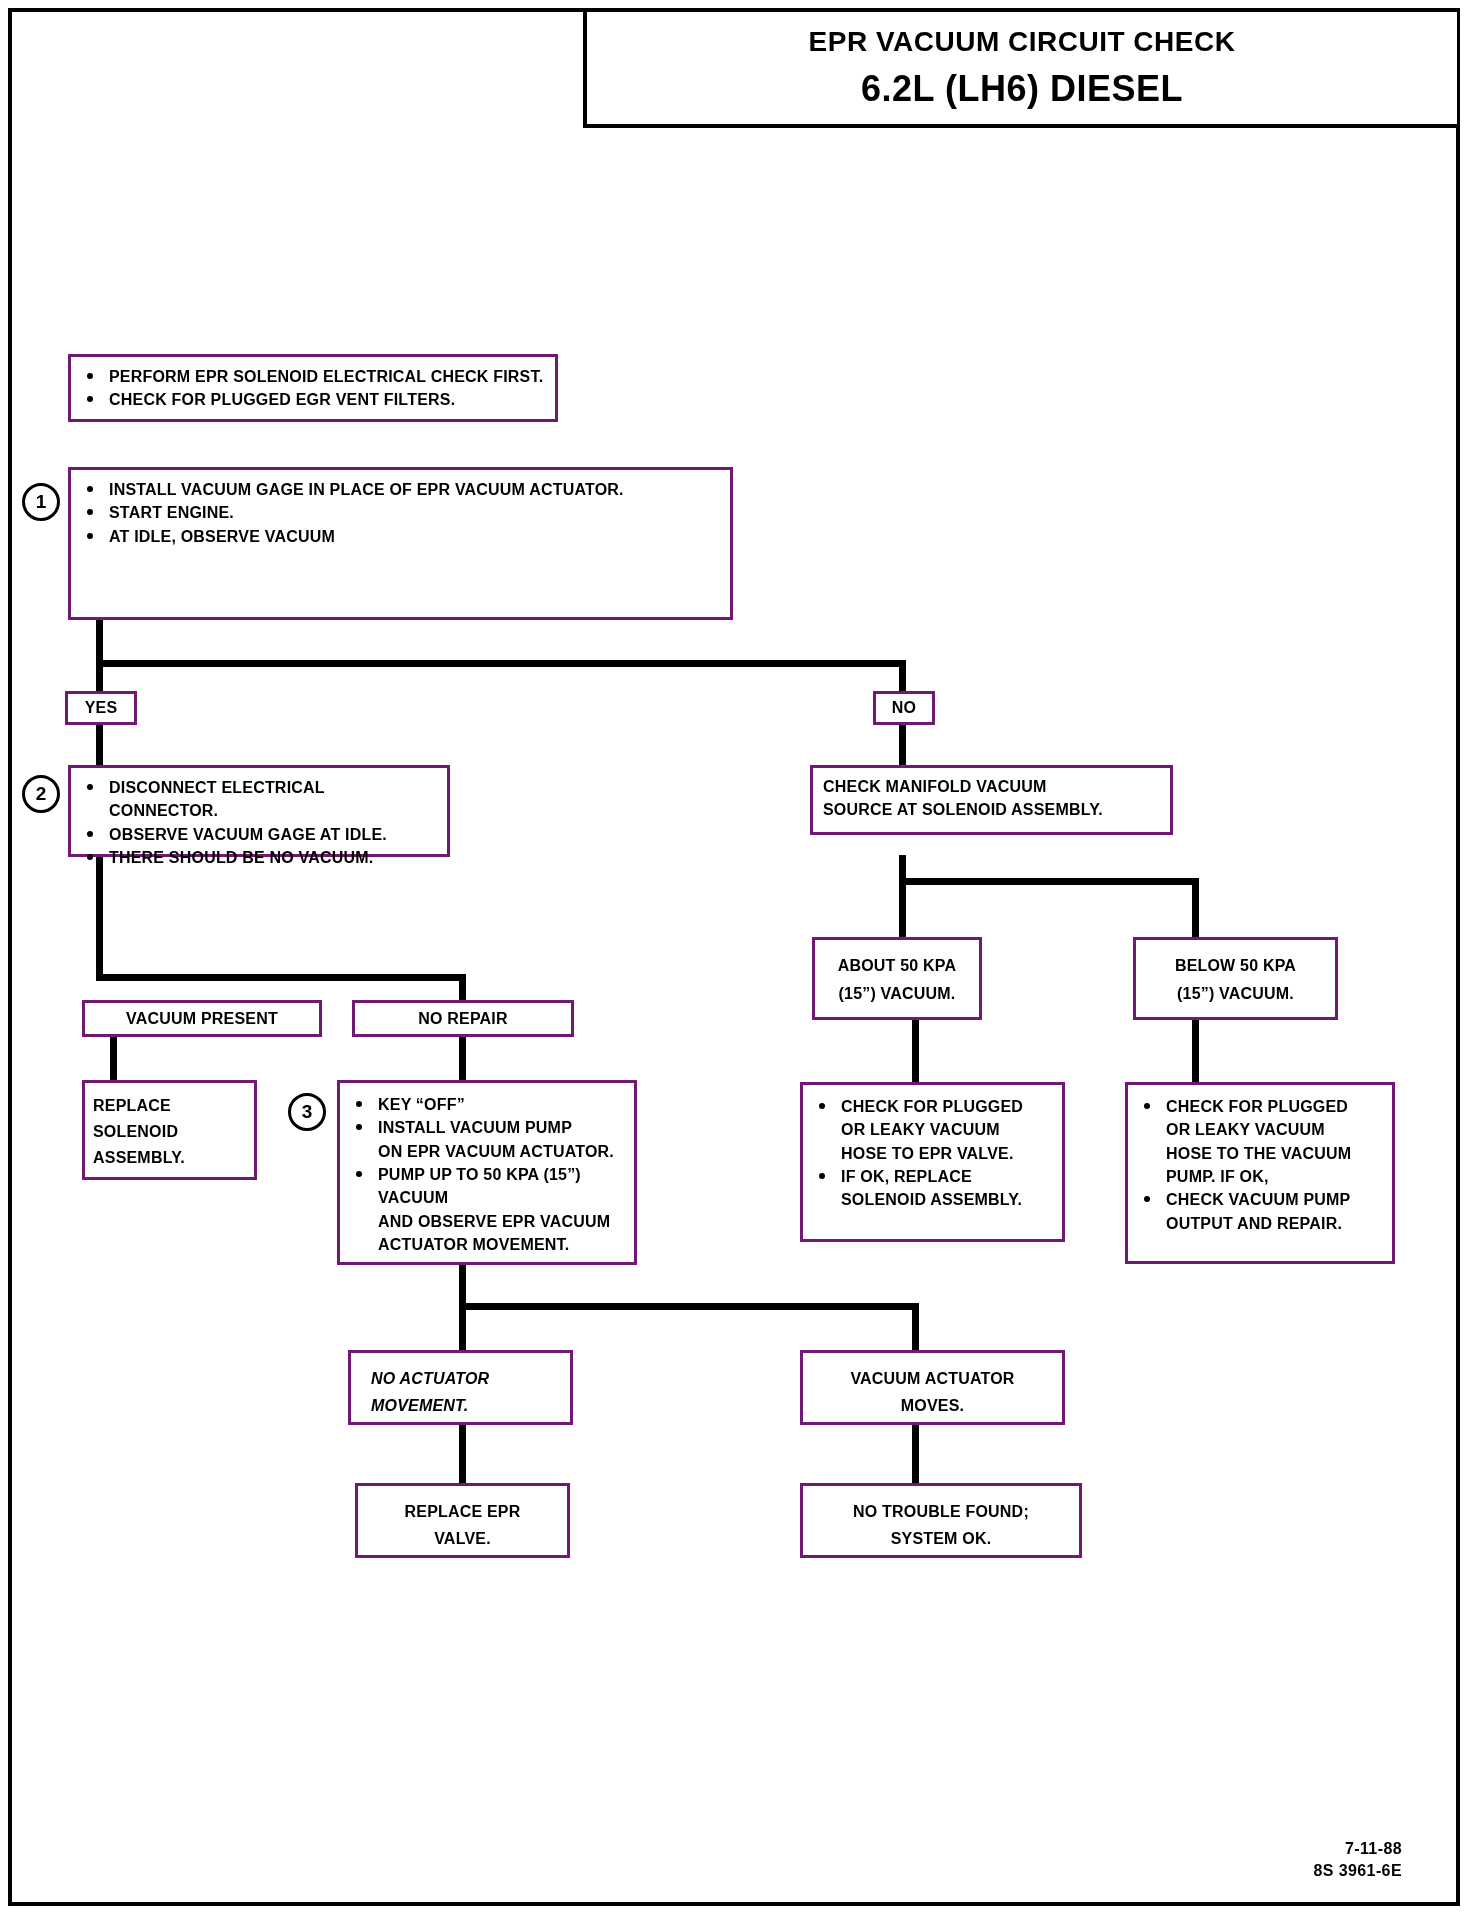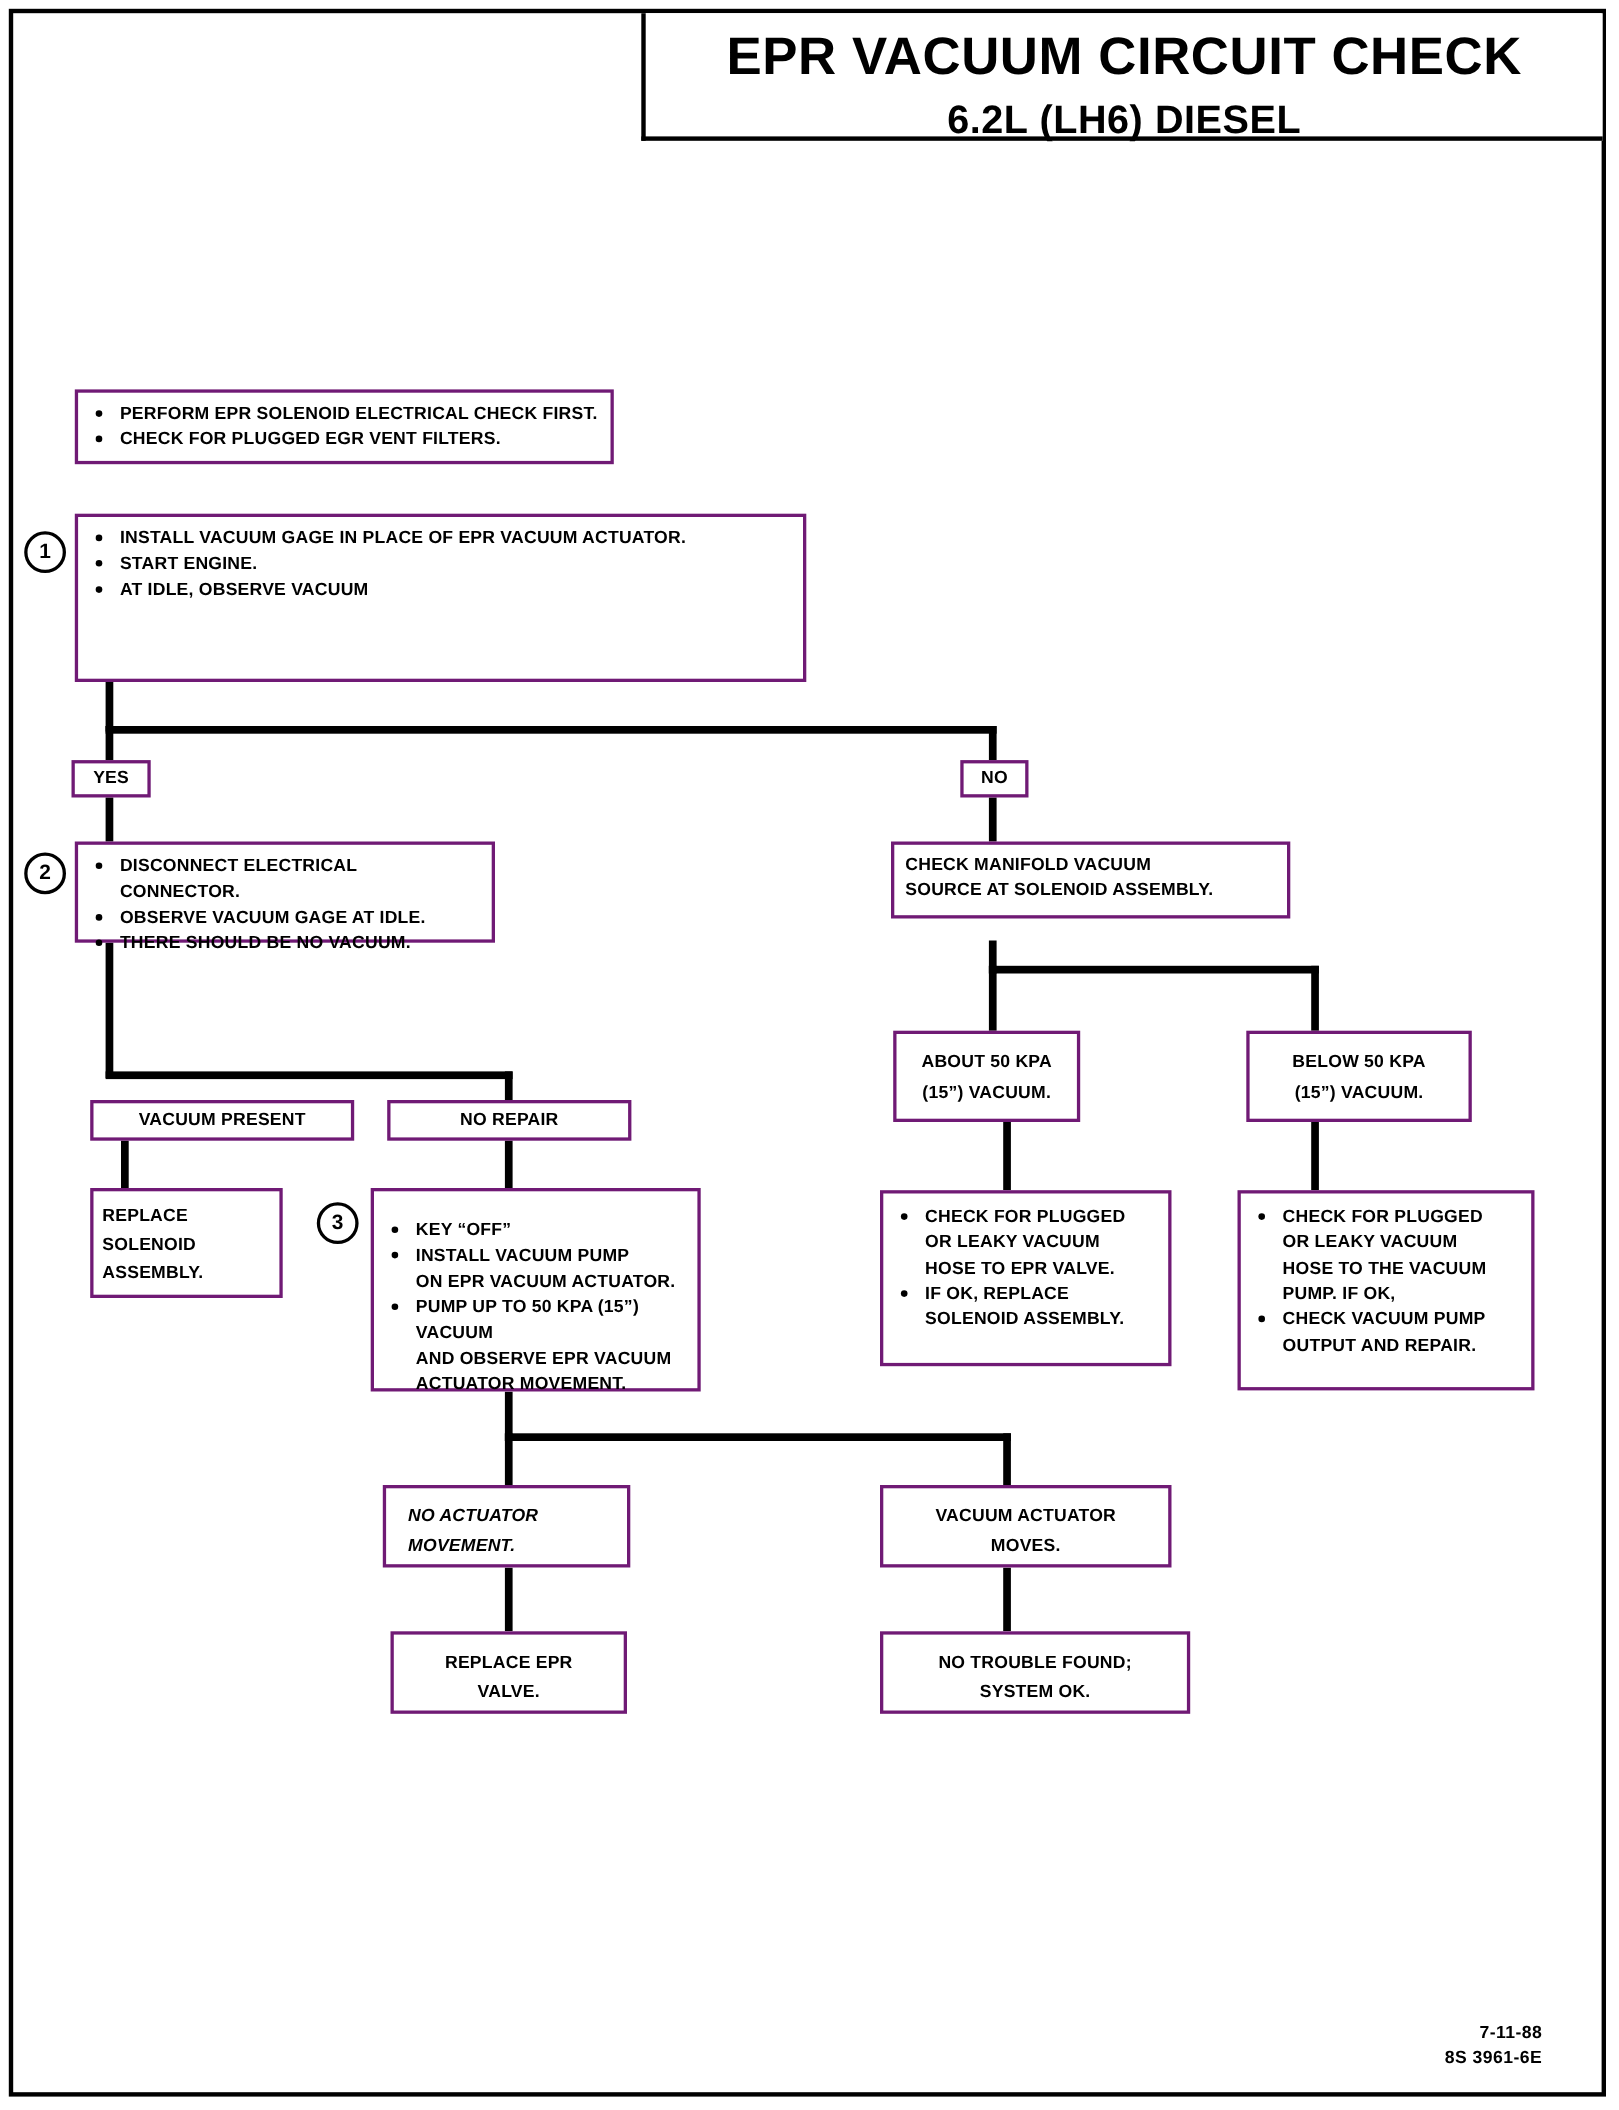--- a/index.html
+++ b/index.html
@@ -32,21 +32,21 @@
     top: 12px;
     width: 874px;
     height: 116px;
     border-left: 4px solid #000;
     border-bottom: 4px solid #000;
     box-sizing: border-box;
     text-align: center;
     background: #fff;
   }
   .title-main {
-    font-size: 48px;
+    font-size: 28px;
     font-weight: bold;
     letter-spacing: 0.5px;
     line-height: 1.0;
     margin-top: 16px;
     white-space: nowrap;
   }
   .title-sub {
     font-size: 36px;
     font-weight: bold;
     letter-spacing: 0.5px;
@@ -250,21 +250,21 @@
   <div class="box" style="left:82px; top:1080px; width:175px; height:100px;">
     <div class="box-inner" style="padding-top:10px; padding-left:8px;">
       <div class="txt" style="line-height:1.62;">REPLACE
 SOLENOID
 ASSEMBLY.</div>
     </div>
   </div>
 
   <div class="step-circle" style="left:288px; top:1093px;">3</div>
   <div class="box" style="left:337px; top:1080px; width:300px; height:185px;">
-    <div class="box-inner" style="padding-top:24px;border-radius:23px;">
+    <div class="box-inner" style="padding-top:10px;border-radius:23px;">
       <ul class="bullets">
         <li>KEY “OFF”</li>
         <li>INSTALL VACUUM PUMP
 ON EPR VACUUM ACTUATOR.</li>
         <li>PUMP UP TO 50 KPA (15”) VACUUM
 AND OBSERVE EPR VACUUM
 ACTUATOR MOVEMENT.</li>
       </ul>
     </div>
   </div>

